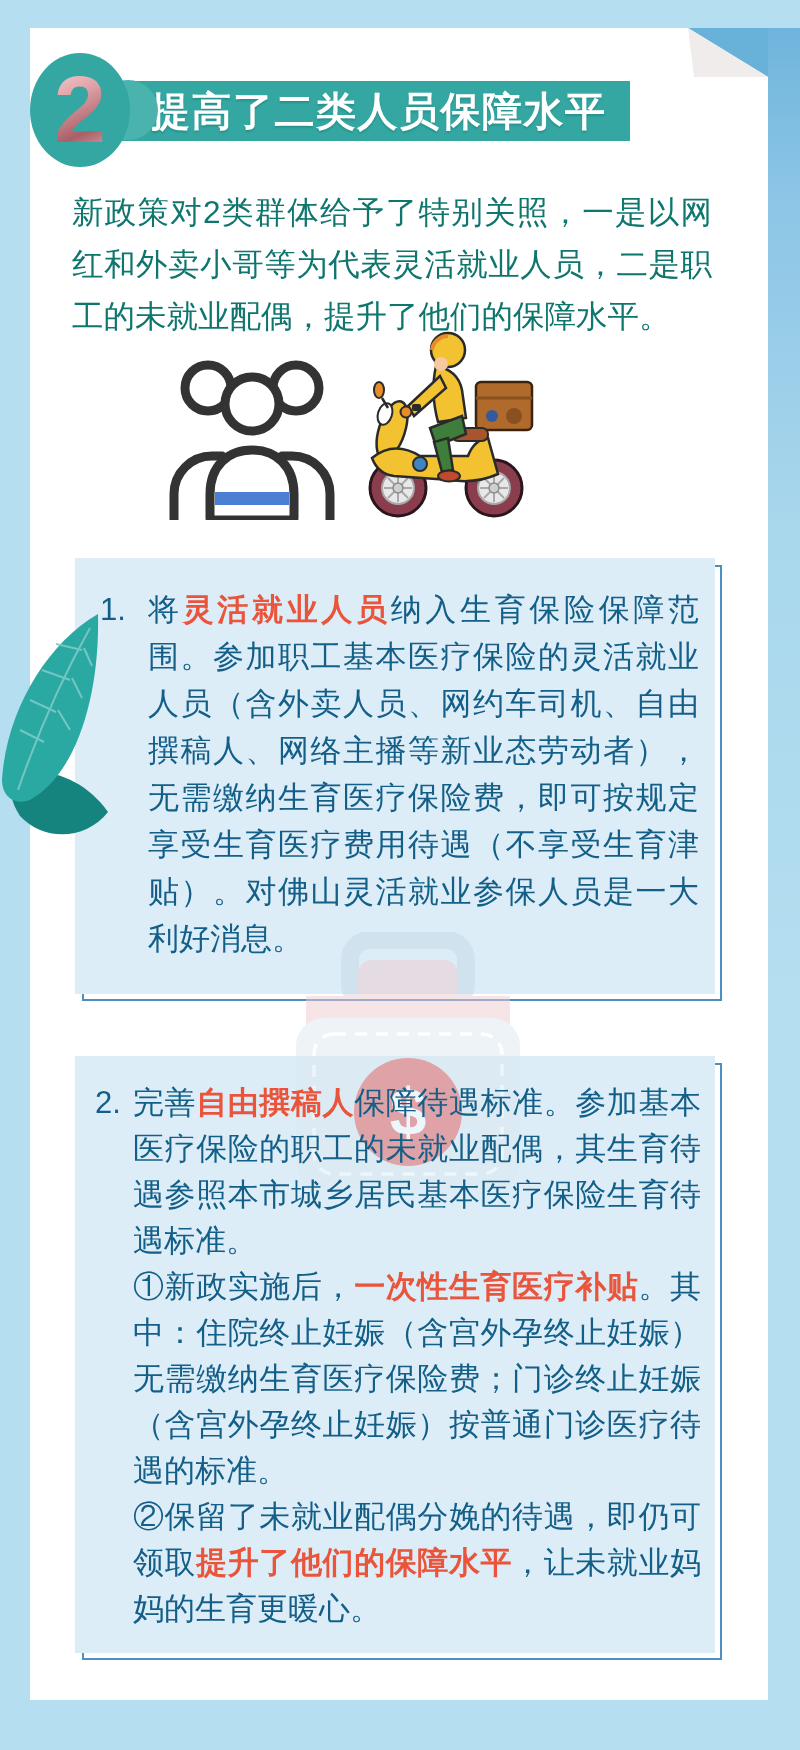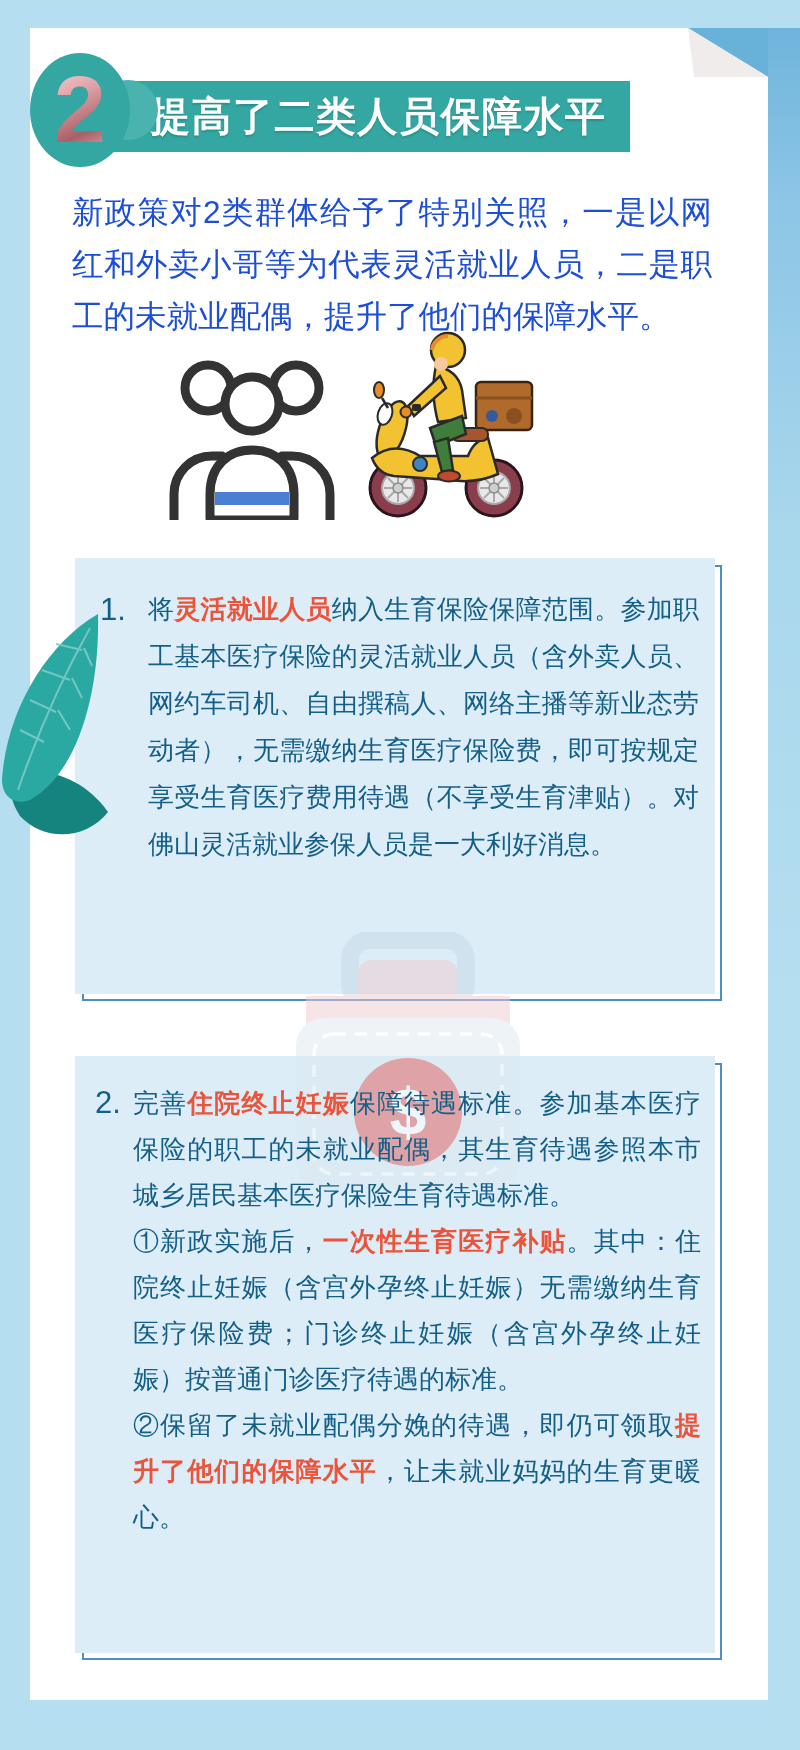--- a/index.html
+++ b/index.html
@@ -26,32 +26,32 @@
     position:absolute;left:98px;top:80px;width:60px;height:60px;border-radius:50%;
     background:#4bb3ae;z-index:5;
   }
   .badge .num{
     font-size:94px;font-weight:800;line-height:100px;
     background:linear-gradient(155deg,#f6d2d4 5%,#e0a2a8 35%,#a95f68 70%,#eab6ba 100%);
     -webkit-background-clip:text;background-clip:text;color:transparent;
     text-shadow:none;
   }
   .banner{
-    position:absolute;left:92px;top:81px;width:538px;height:71px;
+    position:absolute;left:92px;top:81px;width:538px;height:60px;
     background:#35a7a3;z-index:4;
     display:flex;align-items:center;
   }
   .banner .title{
     padding-left:58px;color:#ffffff;font-size:40px;font-weight:700;
     letter-spacing:1.5px;white-space:nowrap;
     text-shadow:0 2px 2px rgba(0,80,76,.25);
   }
   .intro{
     position:absolute;left:72px;top:186px;width:640px;
-    font-size:31.5px;line-height:52px;color:#1d4ed8;
+    font-size:31.5px;line-height:52px;color:#0f766e;
     text-align:justify;text-justify:inter-ideograph;
   }
   .people{position:absolute;left:168px;top:344px;width:168px;height:176px;}
   .rider{position:absolute;left:356px;top:324px;width:182px;height:198px;}
   .box-shadow{
     position:absolute;border:2px solid #4d8fc0;background:transparent;
   }
   .bshadow1{left:82px;top:565px;width:636px;height:432px;}
   .bshadow2{left:82px;top:1063px;width:636px;height:593px;}
   .box{
@@ -63,21 +63,21 @@
     position:relative;z-index:2;display:flex;align-items:flex-start;
   }
   .box1 .item{padding:28px 16px 0 25px;}
   .box2 .item{padding:24px 14px 0 20px;}
   .num-marker{
     flex:0 0 auto;color:#145f88;font-size:31px;
   }
   .box1 .num-marker{width:48px;line-height:47px;}
   .box2 .num-marker{width:38px;line-height:46px;}
   .rich{
-    flex:1 1 auto;color:#145f88;font-size:26px;
+    flex:1 1 auto;color:#145f88;font-size:31px;
     text-align:justify;text-justify:inter-ideograph;white-space:pre-wrap;
   }
   .box1 .rich{line-height:47px;}
   .box2 .rich{line-height:46px;}
   .rich .hl{color:#ea543b;font-weight:700;}
   .leaf{position:absolute;left:0;top:608px;width:112px;height:245px;z-index:3;}
   .watermark{position:absolute;left:278px;top:932px;width:260px;height:268px;opacity:.5;z-index:1;}
 </style>
 </head>
 <body>
@@ -162,21 +162,21 @@
 <div class="box box1">
   <div class="item">
     <span class="num-marker">1.</span>
     <div class="rich"><span>将</span><span class="hl">灵活就业人员</span><span>纳入生育保险保障范围。参加职工基本医疗保险的灵活就业人员（含外卖人员、网约车司机、自由撰稿人、网络主播等新业态劳动者），无需缴纳生育医疗保险费，即可按规定享受生育医疗费用待遇（不享受生育津贴）。对佛山灵活就业参保人员是一大利好消息。</span></div>
   </div>
 </div>
 
 <div class="box box2">
   <div class="item">
     <span class="num-marker">2.</span>
-    <div class="rich"><span>完善</span><span class="hl">住院终止妊娠</span><span>保障待遇标准。参加基本医疗保险的职工的未就业配偶，其生育待遇参照本市城乡居民基本医疗保险生育待遇标准。
+    <div class="rich"><span>完善</span><span class="hl">自由撰稿人</span><span>保障待遇标准。参加基本医疗保险的职工的未就业配偶，其生育待遇参照本市城乡居民基本医疗保险生育待遇标准。
 ①新政实施后，</span><span class="hl">一次性生育医疗补贴</span><span>。其中：住院终止妊娠（含宫外孕终止妊娠）无需缴纳生育医疗保险费；门诊终止妊娠（含宫外孕终止妊娠）按普通门诊医疗待遇的标准。
 ②保留了未就业配偶分娩的待遇，即仍可领取</span><span class="hl">提升了他们的保障水平</span><span>，让未就业妈妈的生育更暖心。</span></div>
   </div>
 </div>
 
 <svg class="watermark" viewBox="0 0 260 268">
   <rect x="72" y="8" width="116" height="64" rx="20" fill="none" stroke="#c6d9e3" stroke-width="18"></rect>
   <path d="M28,64 h52 v-22 a14,14 0 0 1 14,-14 h72 a14,14 0 0 1 14,14 v22 h52 v120 h-204 Z" fill="#eecace"></path>
   <rect x="18" y="86" width="224" height="172" rx="28" fill="#dce8ef"></rect>
   <rect x="36" y="102" width="188" height="140" rx="20" fill="none" stroke="#ffffff" stroke-width="3.5" stroke-dasharray="12 9"></rect>

